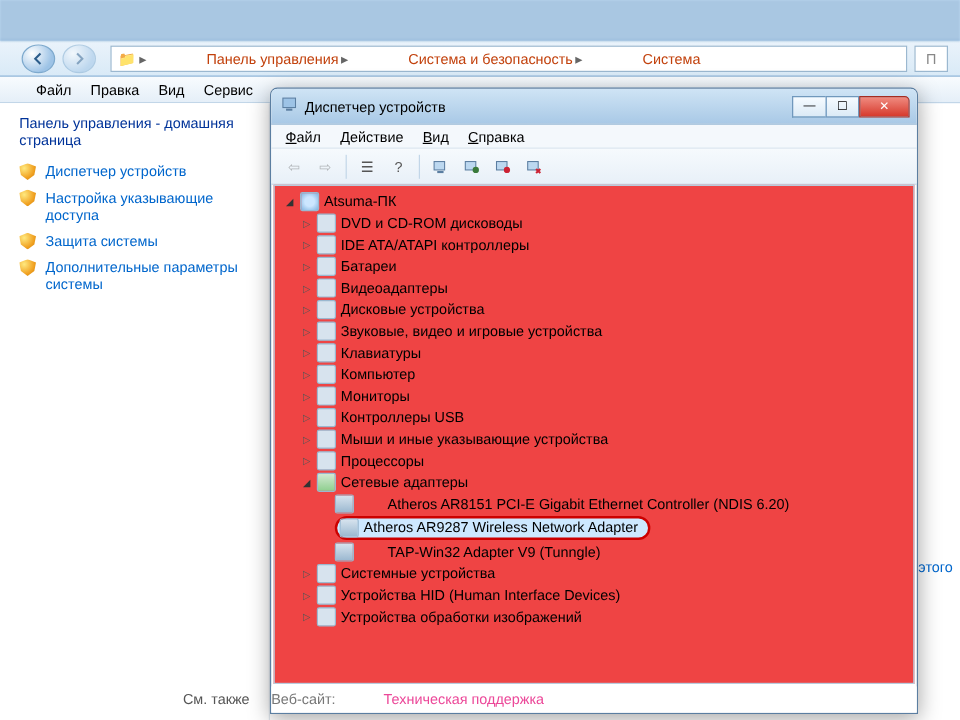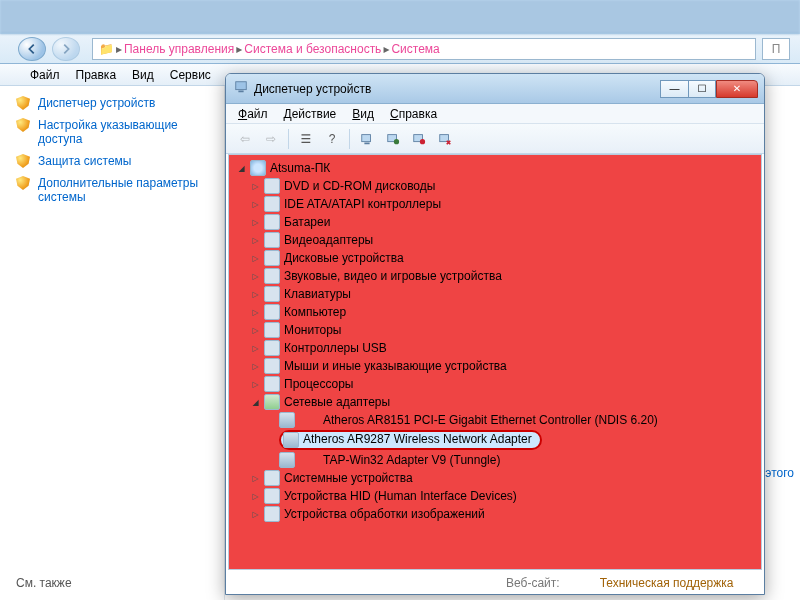--- a/index.html
+++ b/index.html
@@ -42,21 +42,21 @@
   .crumbs {
     flex: 1;
     height: 22px;
     border: 1px solid #9bb8d0;
     background: #fff;
     display: flex; align-items: center;
     gap: 2px;
     padding: 0 6px;
     margin-left: 6px;
   }
-  .crumb { display: flex; align-items: center; gap: 4px; color: #ec4899; }
+  .crumb { display: flex; align-items: center; gap: 4px; color: #c2410c; margin-left: 48px; }
   .crumb-sep { color: #666; }
   .search-box {
     width: 28px; height: 22px;
     border: 1px solid #9bb8d0;
     background: #fff;
     margin-right: 10px;
     display: flex; align-items: center; justify-content: center;
     color: #888;
   }
 
@@ -91,21 +91,21 @@
     display: flex; gap: 8px; align-items: flex-start;
     color: #0066cc;
     cursor: pointer;
   }
   .shield-icon {
     width: 14px; height: 14px;
     background: radial-gradient(circle at 30% 30%, #ffe97f, #f0a020 60%, #c37800);
     clip-path: polygon(50% 0%, 100% 20%, 90% 70%, 50% 100%, 10% 70%, 0% 20%);
     flex: 0 0 14px;
   }
-  .cp-seealso { color: #555; margin-top: auto; }
+  .cp-seealso { color: #555; margin-top: auto; text-align: right; }
 
   .cp-main { flex: 1; position: relative; }
 
   
   .devmgr {
     position: absolute;
     left: 0px; top: -13px;
     width: 540px; height: 522px;
     background: #fff;
     border: 1px solid #5b7ea1;
@@ -208,26 +208,25 @@
     padding: 0 8px 0 2px;
     display: inline-flex;
     align-items: flex-start;
     gap: 4px;
   }
 
   .devmgr-status {
     height: 22px;
     color: #777;
     display: flex; align-items: center;
-    padding-left: 280px;
     gap: 40px;
     font-size: 12px;
     background: #fff;
   }
-  .devmgr-status a { color: #a16207; text-decoration: none; }
+  .devmgr-status a { color: #ec4899; text-decoration: none; }
 
   
   .rightinfo {
     position: absolute;
     right: 6px; top: 380px;
     color: #0066cc;
     font-size: 12px;
   }
 
   svg.ico { width: 14px; height: 14px; }
@@ -263,20 +262,21 @@
 <div class="outer-menubar">
   <span class="menu-item">Файл</span>
   <span class="menu-item">Правка</span>
   <span class="menu-item">Вид</span>
   <span class="menu-item">Сервис</span>
 </div>
 
 <div class="workspace">
 
   <div class="cp-sidebar">
+    <div class="cp-heading">Панель управления - домашняя страница</div>
 
     <div class="cp-item">
       <span class="shield-icon"></span>
       <span>Диспетчер устройств</span>
     </div>
     <div class="cp-item">
       <span class="shield-icon"></span>
       <span>Настройка указывающие доступа</span>
     </div>
     <div class="cp-item">

